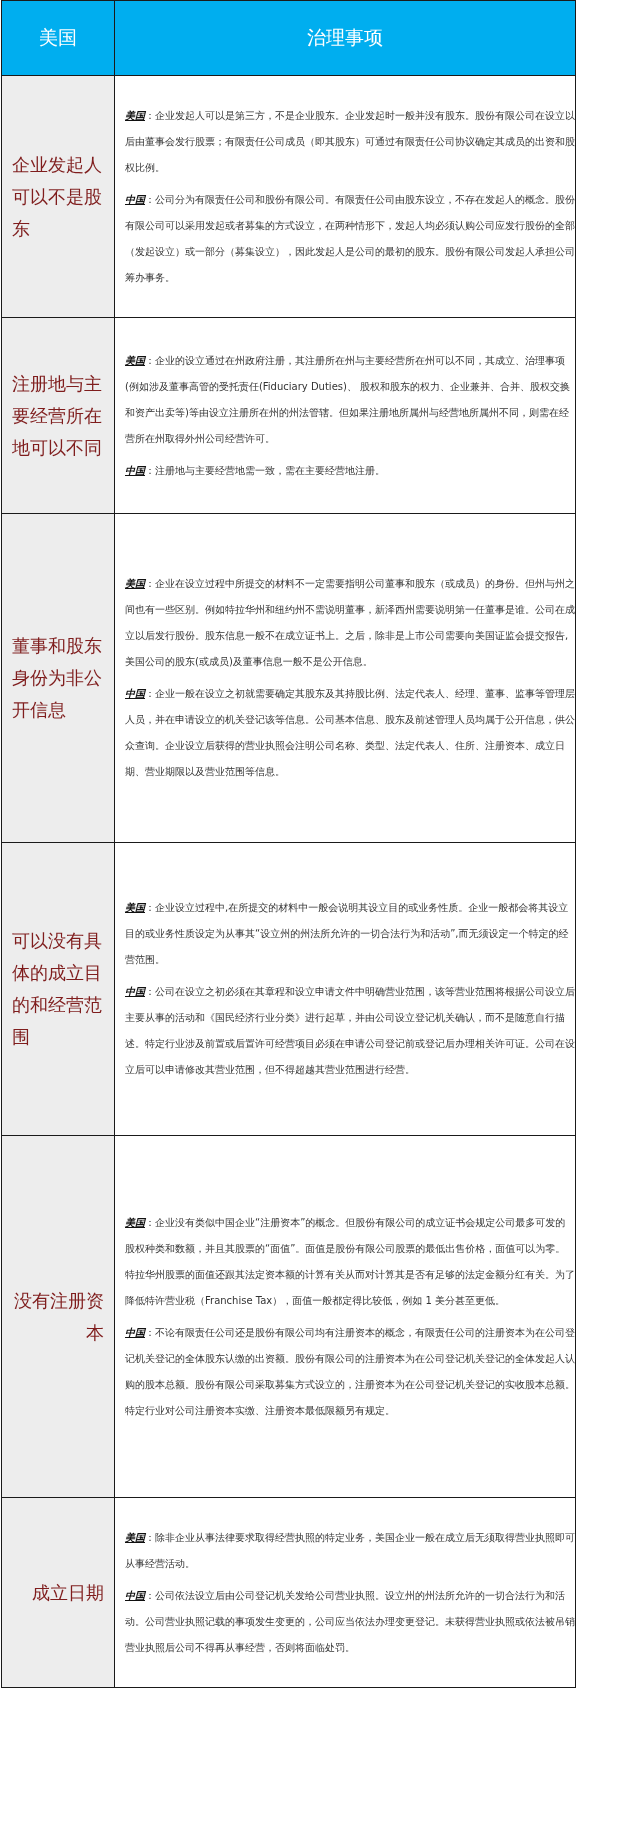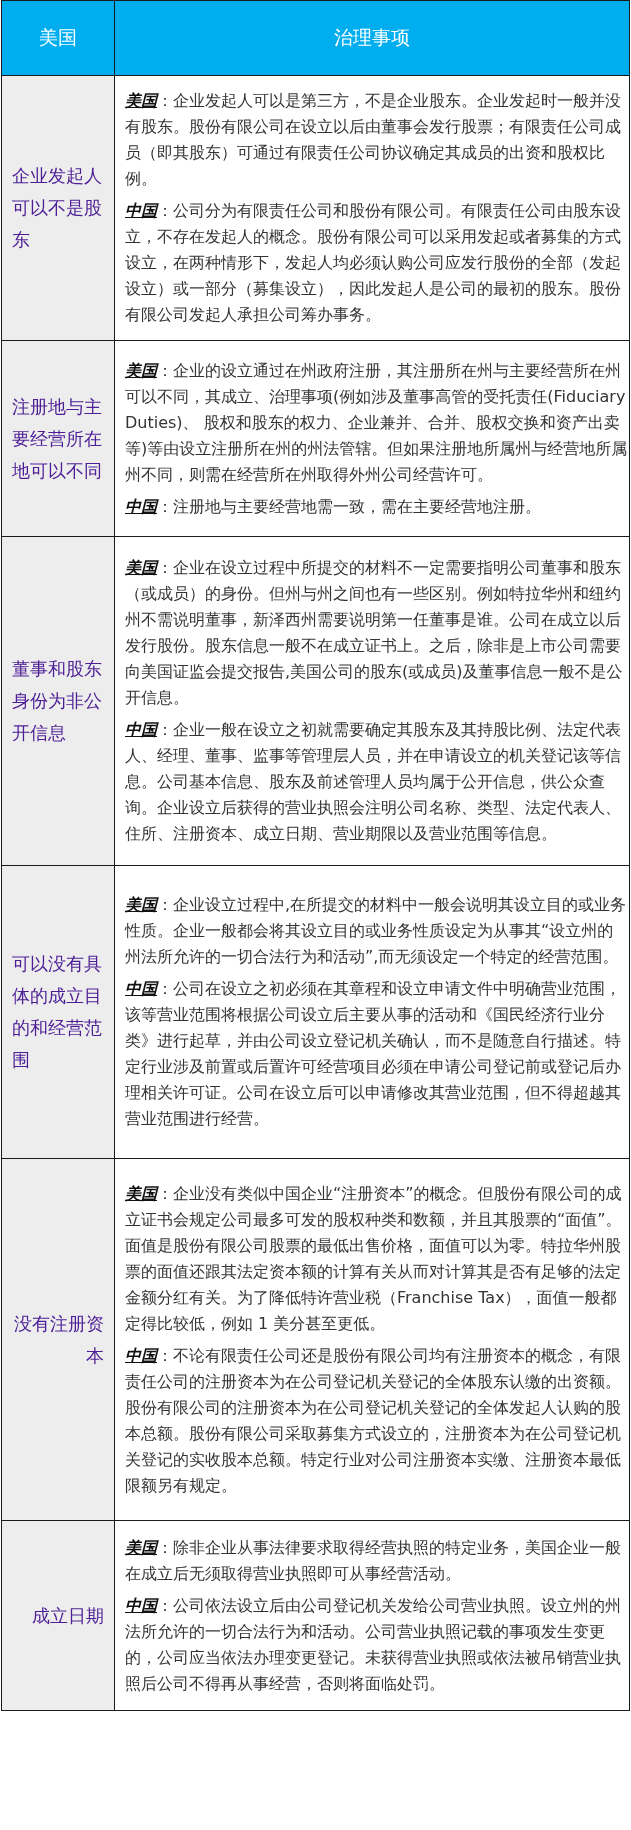--- a/index.html
+++ b/index.html
@@ -1,49 +1,49 @@
 <!DOCTYPE html>
 <html><head>
 <meta charset="utf-8">
 <style>
   html, body { margin: 0; padding: 0; background: #ffffff; }
   body { width: 631px; height: 1830px; overflow: hidden; font-family: "DejaVu Sans", sans-serif; }
   table.cmp {
     border-collapse: collapse;
-    width: 629px;
+    width: 575px;
     margin: 0 1px;
     table-layout: fixed;
   }
   table.cmp th, table.cmp td {
     border: 1.5px solid #1a1a1a;
     vertical-align: middle;
   }
   th.hd {
     background: #00aeef;
     color: #ffffff;
     font-weight: normal;
     font-size: 19px;
     height: 72px;
     text-align: center;
   }
   th.hd-left { width: 110px; }
   td.topic {
     background: #ededed;
-    color: #4c1d95;
+    color: #7f1d1d;
     font-size: 18px;
     line-height: 32px;
     padding: 0 10px 0 10px;
     text-align: left;
     margin-top: 26px;
   }
   td.topic.center { text-align: right; }
   td.detail {
     background: #ffffff;
     color: #333;
-    font-size: 16px;
+    font-size: 10px;
     line-height: 26px;
     padding: 6px 0 6px 10px;
     text-align: left;
   }
   .para { margin: 6px 0; }
   .para + .para { }
   .lbl {
     font-style: italic;
     font-weight: bold;
     text-decoration: underline;

